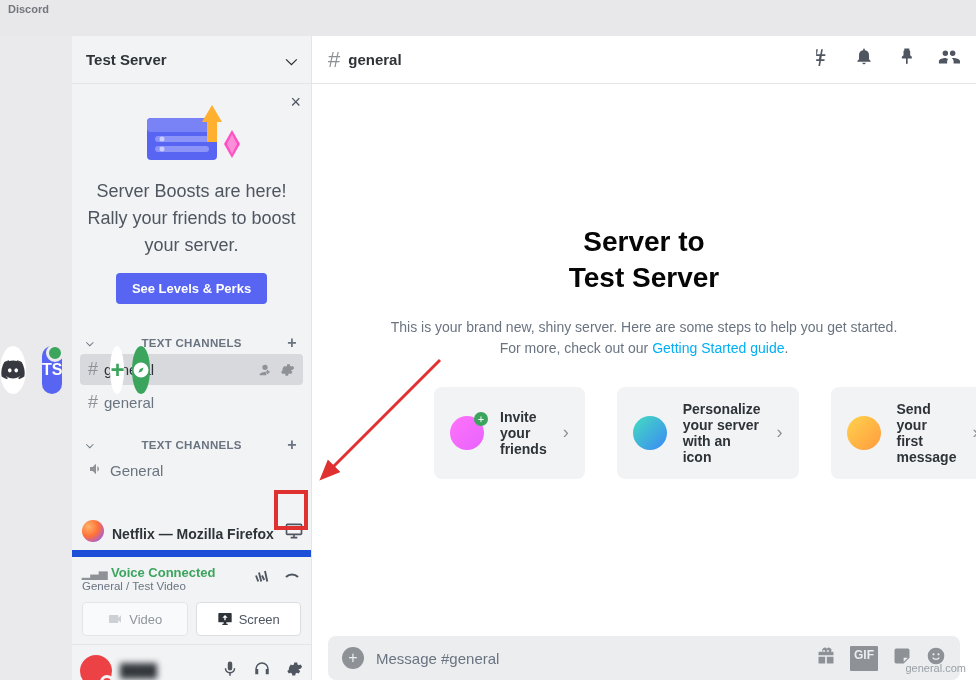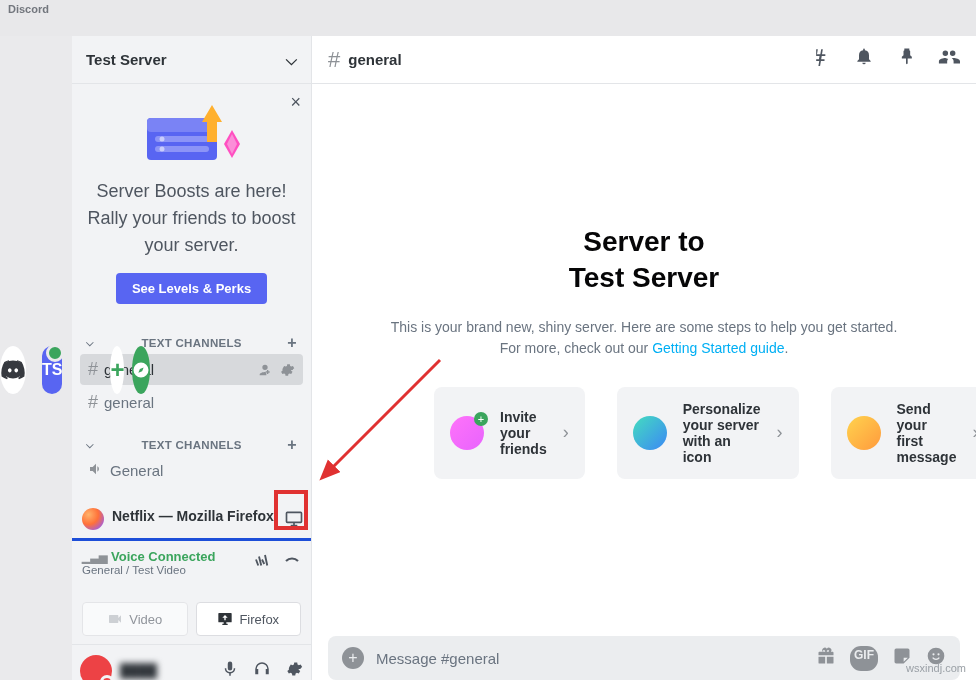--- a/index.html
+++ b/index.html
@@ -27,31 +27,31 @@
   .section{padding:14px 8px 2px 8px}
   .section-hdr{display:flex;align-items:center;justify-content:space-between;padding:0 6px;font-size:11.5px;font-weight:700;letter-spacing:.3px;color:#6a7480;cursor:pointer}
   .section-hdr::before{content:"⌵";display:inline-block;transform:rotate(0);margin-right:2px;font-size:10px}
   .channel{display:flex;align-items:center;gap:6px;padding:5px 8px;margin:2px 0;border-radius:4px;font-size:15px;color:#6a7480;cursor:pointer}
   .channel.selected{background:#d7d9dc;color:#2e3338;font-weight:500}
   .channel .hash{font-size:18px;color:#8e9297;font-weight:400}
   .channel .ico-speaker{font-size:14px;color:#8e9297}
   .channel .actions{margin-left:auto;display:flex;gap:6px;color:#8e9297;font-size:14px}
   .boost-art svg{display:block}
   
-  .fx-row{display:flex;align-items:flex-start;gap:8px;padding:8px 6px 8px 10px;font-size:14px;font-weight:600;color:#2e3338}
+  .fx-row{display:flex;align-items:flex-end;gap:8px;padding:8px 6px 8px 10px;font-size:14px;font-weight:600;color:#2e3338}
   .fx-ico{width:22px;height:22px;border-radius:50%;background:radial-gradient(circle at 30% 30%,#ffb36b,#ff7139 45%,#9059ff 90%)}
   .fx-screen{width:22px;height:22px;margin-left:auto;display:flex;align-items:center;justify-content:center;color:#4f5660}
   .red-box{position:absolute;border:4px solid #e03131;z-index:50;pointer-events:none}
   
-  .voice{border-top:3px solid #1d4ed8;padding:8px 10px}
+  .voice{border-top:7px solid #1d4ed8;padding:8px 10px}
   .voice-status{display:flex;align-items:center;justify-content:space-between}
   .vs-left .conn{color:#3ba55d;font-weight:700;font-size:13px}
   .vs-left .sub{color:#6a7480;font-size:11.5px}
   .vs-right{display:flex;gap:12px;color:#4f5660;font-size:16px}
-  .vs-btns{display:flex;gap:8px;margin-top:26px}
+  .vs-btns{display:flex;gap:8px;margin-top:10px}
   .vbtn{flex:1;height:34px;border-radius:4px;background:#fff;border:1px solid #dcdde1;display:flex;align-items:center;justify-content:center;gap:6px;font-size:13px;color:#4f5660;cursor:pointer}
   .vbtn.disabled{opacity:.6}
   .user-area{height:52px;border-top:1px solid #e3e5e8;display:flex;align-items:center;padding:0 8px;gap:8px}
   .avatar{width:32px;height:32px;border-radius:50%;background:#ed4245;position:relative}
   .avatar .dot{position:absolute;bottom:-2px;right:-2px;width:14px;height:14px;border-radius:50%;background:#ed4245;border:3px solid #f2f3f5}
   .user-name{font-size:13px;font-weight:600;color:#2e3338;filter:blur(3px)}
   .user-icons{margin-left:auto;display:flex;gap:14px;color:#4f5660;font-size:16px}
   
   .main{flex:1;background:#fff;display:flex;flex-direction:column}
   .chan-header{height:48px;border-bottom:1px solid #e3e5e8;display:flex;align-items:center;padding:0 16px;gap:8px}
@@ -213,21 +213,21 @@
         <div class="vbtn disabled">
           <svg width="16" height="16" viewBox="0 0 24 24" fill="#b5b9bf">
               <path d="M17 10.5V7a1 1 0 0 0-1-1H4a1 1 0 0 0-1 1v10a1 1 0 0 0 1 1h12a1 1 0 0 0 1-1v-3.5l4 4v-11Z"></path>
             </svg>
           <span>Video</span>
         </div>
         <div class="vbtn">
           <svg width="16" height="16" viewBox="0 0 24 24" fill="#2e3338">
               <path d="M21 3H3a1 1 0 0 0-1 1v12a1 1 0 0 0 1 1h7v2H8v2h8v-2h-2v-2h7a1 1 0 0 0 1-1V4a1 1 0 0 0-1-1M12 6l4 4h-3v4h-2v-4H8Z"></path>
             </svg>
-          <span>Firefox</span>
+          <span>Screen</span>
         </div>
       </div>
     </div>
 
     <div class="user-area">
       <div class="avatar">
           <span class="dot"></span>
         </div>
       <div class="user-name">████</div>
       <div class="user-icons">
@@ -293,21 +293,21 @@
       </div>
     </div>
 
     <div class="composer">
       <div class="plus">+</div>
       <div class="inp">Message #general</div>
       <div class="ricons">
         <span><svg width="20" height="20" viewBox="0 0 24 24" fill="#8e9297">
               <path d="M20 7h-2.2A3 3 0 0 0 13 3.2 3 3 0 0 0 8.2 7H4a1 1 0 0 0-1 1v3h18V8a1 1 0 0 0-1-1M10 5a1 1 0 0 1 1 1v1H9a1 1 0 0 1 1-2m4 0a1 1 0 0 1 1 2h-2V6a1 1 0 0 1 1-1M3 20a1 1 0 0 0 1 1h7v-8H3Zm10 1h7a1 1 0 0 0 1-1v-7h-8Z"></path>
             </svg></span>
-        <span style="font-weight:800;font-size:12px;background:#8e9297;color:#ebedef;padding:2px 4px;border-radius:11px">GIF</span>
+        <span style="font-weight:800;font-size:12px;background:#8e9297;color:#ebedef;padding:2px 4px;border-radius:1px">GIF</span>
         <span><svg width="20" height="20" viewBox="0 0 24 24" fill="#8e9297">
               <path d="M19 3H5a2 2 0 0 0-2 2v14a2 2 0 0 0 2 2h9l7-7V5a2 2 0 0 0-2-2m-5 16v-5h5Z"></path>
             </svg></span>
         <span><svg width="20" height="20" viewBox="0 0 24 24" fill="#8e9297">
               <circle cx="12" cy="12" r="10"></circle>
               <circle cx="9" cy="10" r="1.3" fill="#ebedef"></circle>
               <circle cx="15" cy="10" r="1.3" fill="#ebedef"></circle>
               <path d="M8 14a5 5 0 0 0 8 0" stroke="#ebedef" stroke-width="1.5" fill="none"></path>
             </svg></span>
       </div>
@@ -320,13 +320,13 @@
 
 <svg class="arrow" style="left:310px;top:350px" width="150" height="150">
   <defs>
       <marker id="ah" markerWidth="10" markerHeight="10" refX="2" refY="3" orient="auto">
         <path d="M0,0 L0,6 L7,3 z" fill="#e03131"></path>
       </marker>
     </defs>
   <line x1="130" y1="10" x2="20" y2="120" stroke="#e03131" stroke-width="3" marker-end="url(#ah)"></line>
 </svg>
 
-<div class="watermark">wsxindj.com</div>
+<div class="watermark">general.com</div>
 
 </body></html>

